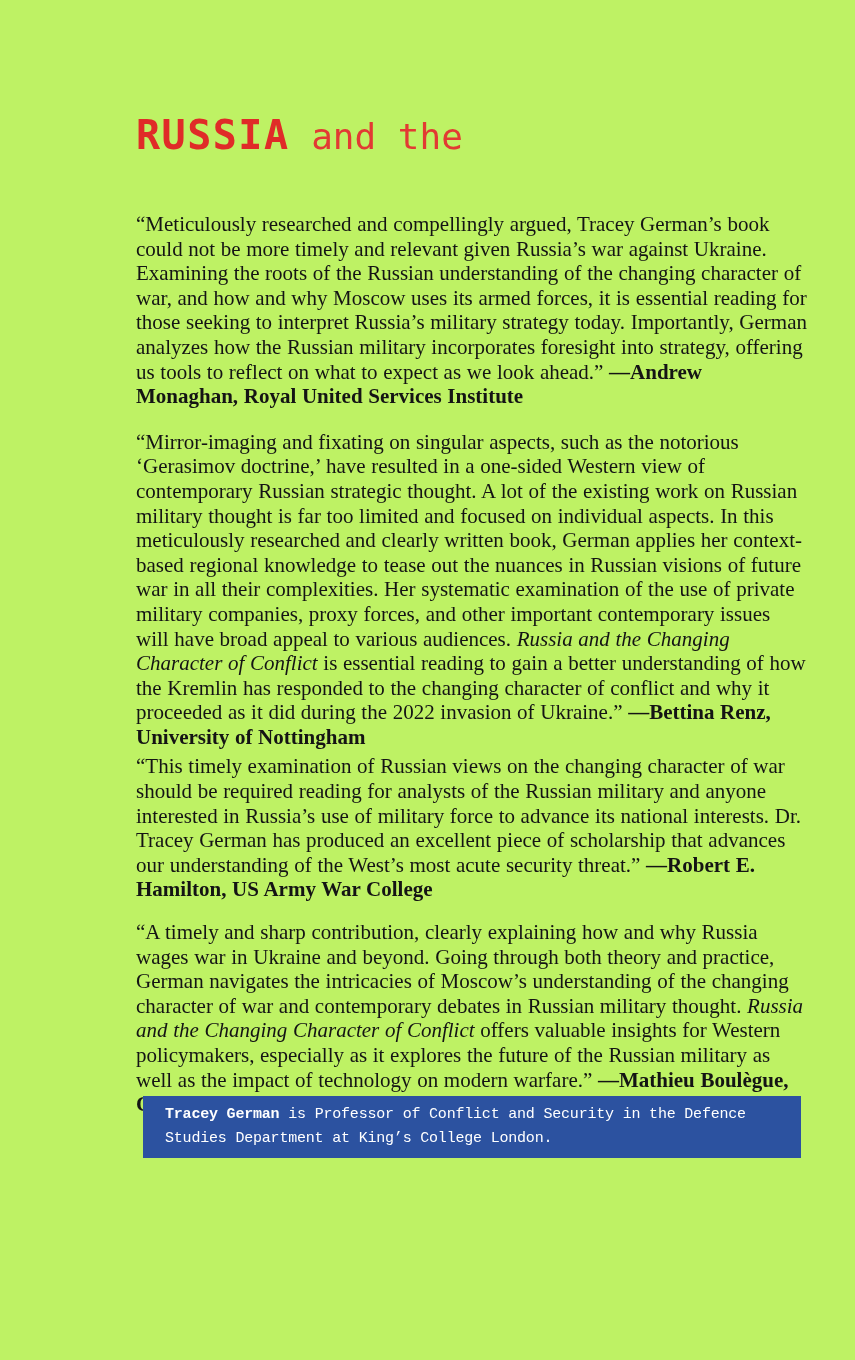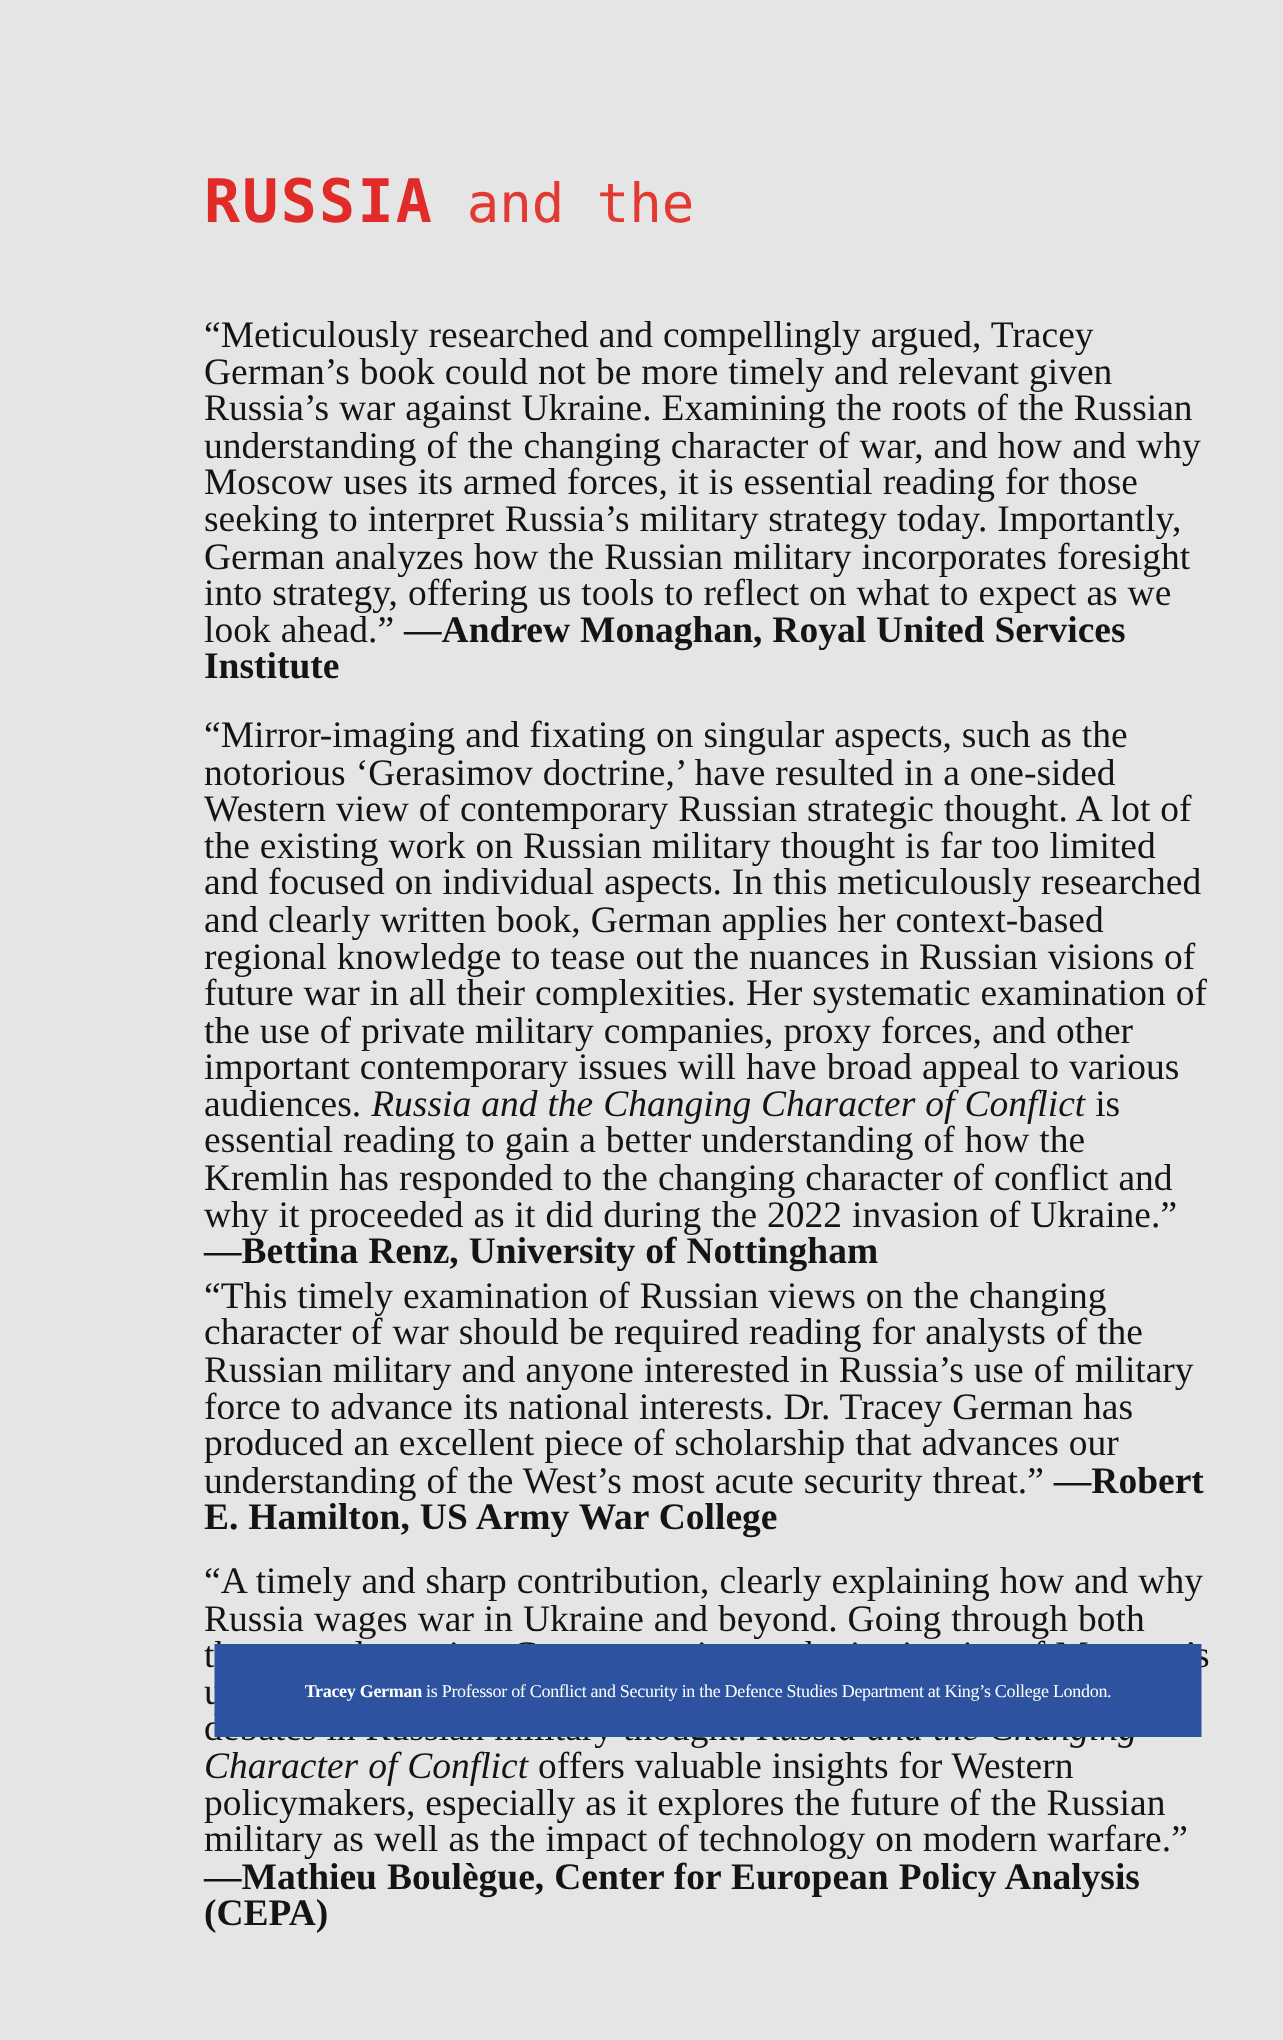--- a/index.html
+++ b/index.html
@@ -12,21 +12,21 @@
     font-family: "Liberation Serif", serif;
     position: relative;
     overflow: hidden;
   }
 
   .page {
     position: absolute;
     left: 0; top: 0;
     width: 855px;
     height: 1360px;
-    background: #e5e5e5;
+    background: #bef264;
   }
 
   
   .title-block {
     position: absolute;
     left: 136px;
     top: 112px;
     width: 640px;
   }
   .title-line1 {
@@ -64,21 +64,21 @@
 
   
   .blurbs {
     position: absolute;
     left: 136px;
     top: 212px;
     width: 672px;
   }
   .blurb {
     font-family: "Liberation Serif", serif;
-    font-size: 25px;
+    font-size: 21px;
     line-height: 24.6px;
     color: #141414;
     text-align: left;
     margin-bottom: 18px;
     word-spacing: 0.4px;
   }
   .blurb.b1 { margin-bottom: 21px; }
   .blurb.b2 { margin-bottom: 5px; }
   .blurb.b3 { }
   .blurb.b4 { margin-bottom: 0; font-family: Liberation Serif, serif; }
@@ -95,23 +95,23 @@
     left: 143px;
     top: 1096px;
     width: 658px;
     height: 62px;
     background: #2c52a0;
     display: flex;
     align-items: center;
     justify-content: center;
   }
   .bio-text {
-    font-family: Liberation Serif, serif;
+    font-family: Liberation Mono, monospace;
     color: #ffffff;
-    font-size: 12px;
+    font-size: 15px;
     line-height: 24px;
     text-align: left;
     padding: 0 22px;
     letter-spacing: -0.2px;
   }
   .bio-name { font-weight: bold; }
 
   
   .footer {
     position: absolute;

